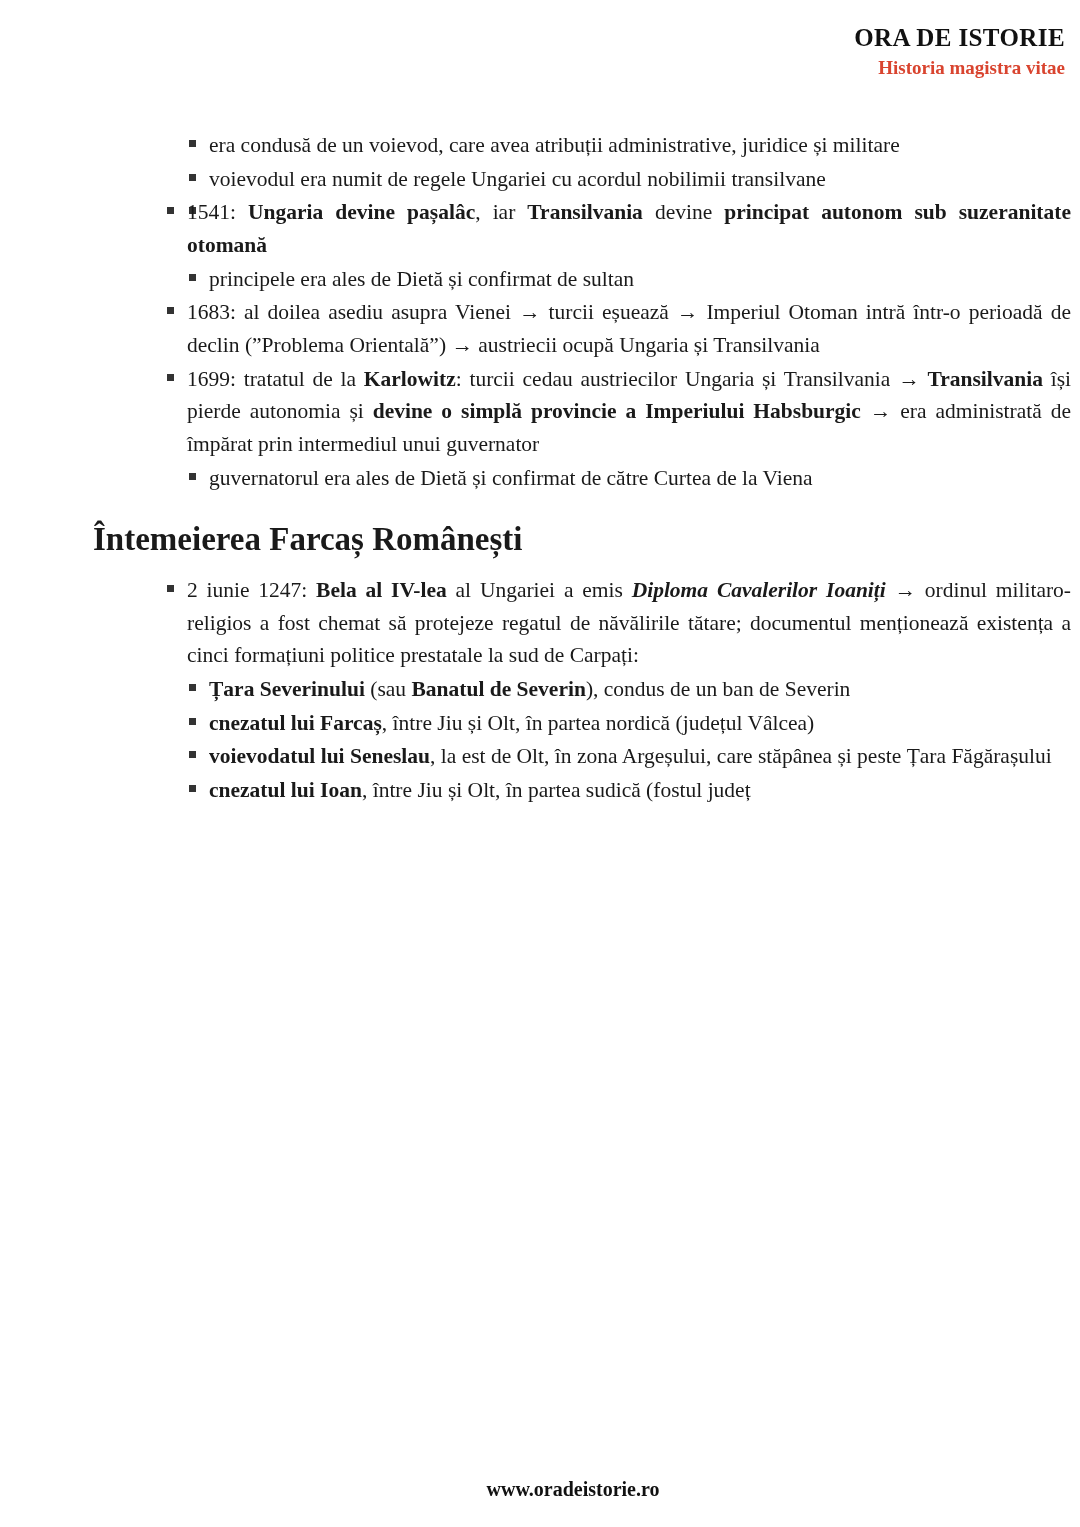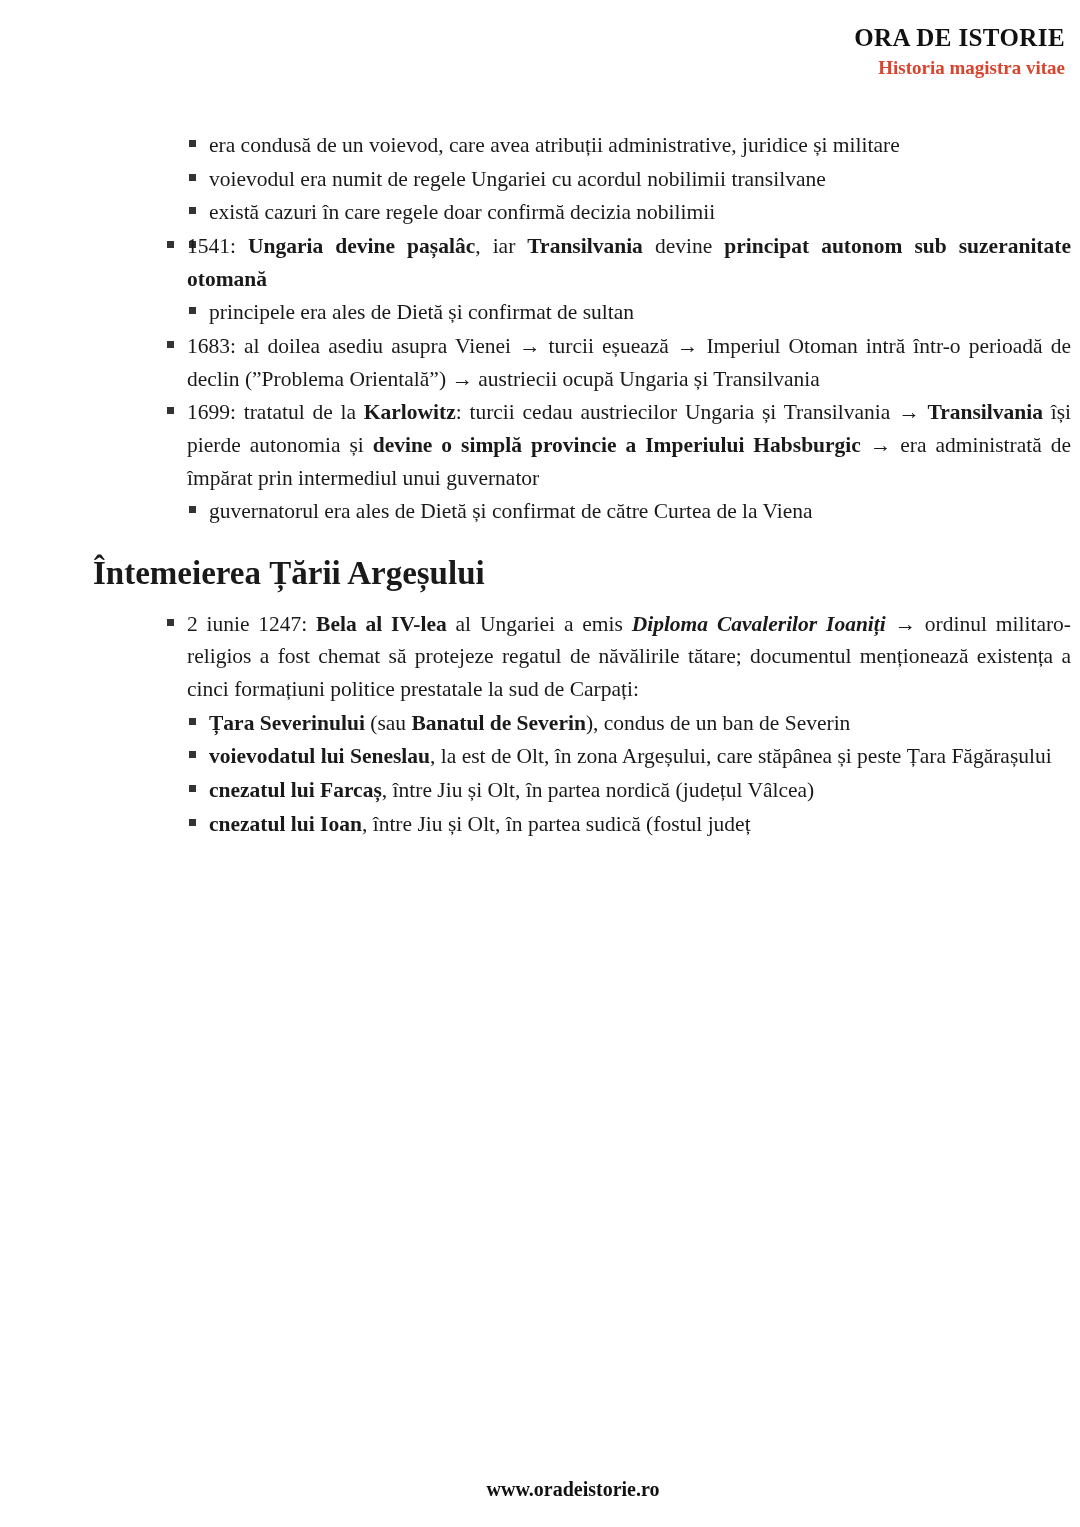--- a/index.html
+++ b/index.html
@@ -105,37 +105,37 @@
   <div class="header">
     <div class="header-title">ORA DE ISTORIE</div>
     <div class="header-subtitle">Historia magistra vitae</div>
   </div>
 
   <div class="content">
 
     <ul id="top-list">
         <li class="level-2"><span class="bullet"></span><span>era condusă de un voievod, care avea atribuții administrative, juridice și militare</span></li>
         <li class="level-2"><span class="bullet"></span><span>voievodul era numit de regele Ungariei cu acordul nobilimii transilvane</span></li>
-        <li class="level-2"><span class="bullet"></span><span>există cazuri în care regele doar confirmă decizia nobilimii</span></li>
+        <li class="level-2"><span class="bullet"></span></li>
         <li class="level-2"><span class="bullet"></span></li>
         <li class="level-1"><span class="bullet"></span></li>
         <li class="level-1"><span class="bullet"></span><span><span>1541: </span><span style="font-weight: bold;">Ungaria devine pașalâc</span><span>, iar </span><span style="font-weight: bold;">Transilvania</span><span> devine </span><span style="font-weight: bold;">principat autonom sub suzeranitate otomană</span></span></li>
         <li class="level-2"><span class="bullet"></span><span>principele era ales de Dietă și confirmat de sultan</span></li>
         <li class="level-1"><span class="bullet"></span><span>1683: al doilea asediu asupra Vienei → turcii eșuează → Imperiul Otoman intră într-o perioadă de declin (”Problema Orientală”) → austriecii ocupă Ungaria și Transilvania</span></li>
         <li class="level-1"><span class="bullet"></span><span><span>1699: tratatul de la </span><span style="font-weight: bold;">Karlowitz</span><span>: turcii cedau austriecilor Ungaria și Transilvania → </span><span style="font-weight: bold;">Transilvania</span><span> își pierde autonomia și </span><span style="font-weight: bold;">devine o simplă provincie a Imperiului Habsburgic</span><span> → era administrată de împărat prin intermediul unui guvernator</span></span></li>
         <li class="level-2"><span class="bullet"></span><span>guvernatorul era ales de Dietă și confirmat de către Curtea de la Viena</span></li>
       </ul>
 
-    <h2 class="section-heading">Întemeierea Țării Argeșului</h2>
+    <h2 class="section-heading">Întemeierea Farcaș Românești</h2>
 
     <ul id="section-list">
         <li class="level-1"><span class="bullet"></span><span><span>2 iunie 1247: </span><span style="font-weight: bold;">Bela al IV-lea</span><span> al Ungariei a emis </span><span style="font-weight: bold; font-style: italic;">Diploma Cavalerilor Ioaniți</span><span> → ordinul militaro-religios a fost chemat să protejeze regatul de năvălirile tătare; documentul menționează existența a cinci formațiuni politice prestatale la sud de Carpați:</span></span></li>
         <li class="level-2"><span class="bullet"></span><span><span style="font-weight: bold;">Țara Severinului</span><span> (sau </span><span style="font-weight: bold;">Banatul de Severin</span><span>), condus de un ban de Severin</span></span></li>
+        <li class="level-2"><span class="bullet"></span><span><span style="font-weight: bold;">cnezatul lui Farcaș</span><span>, între Jiu și Olt, în partea nordică (județul Vâlcea)</span></span></li>
         <li class="level-2"><span class="bullet"></span><span><span style="font-weight: bold;">voievodatul lui Seneslau</span><span>, la est de Olt, în zona Argeșului, care stăpânea și peste Țara Făgărașului</span></span></li>
-        <li class="level-2"><span class="bullet"></span><span><span style="font-weight: bold;">cnezatul lui Farcaș</span><span>, între Jiu și Olt, în partea nordică (județul Vâlcea)</span></span></li>
         <li class="level-2"><span class="bullet"></span><span><span style="font-weight: bold;">cnezatul lui Ioan</span><span>, între Jiu și Olt, în partea sudică (fostul județ</span></span></li>
       </ul>
 
   </div>
 
   <div class="footer">
     <span>www.oradeistorie.ro</span>
   </div>
 
 </div>

